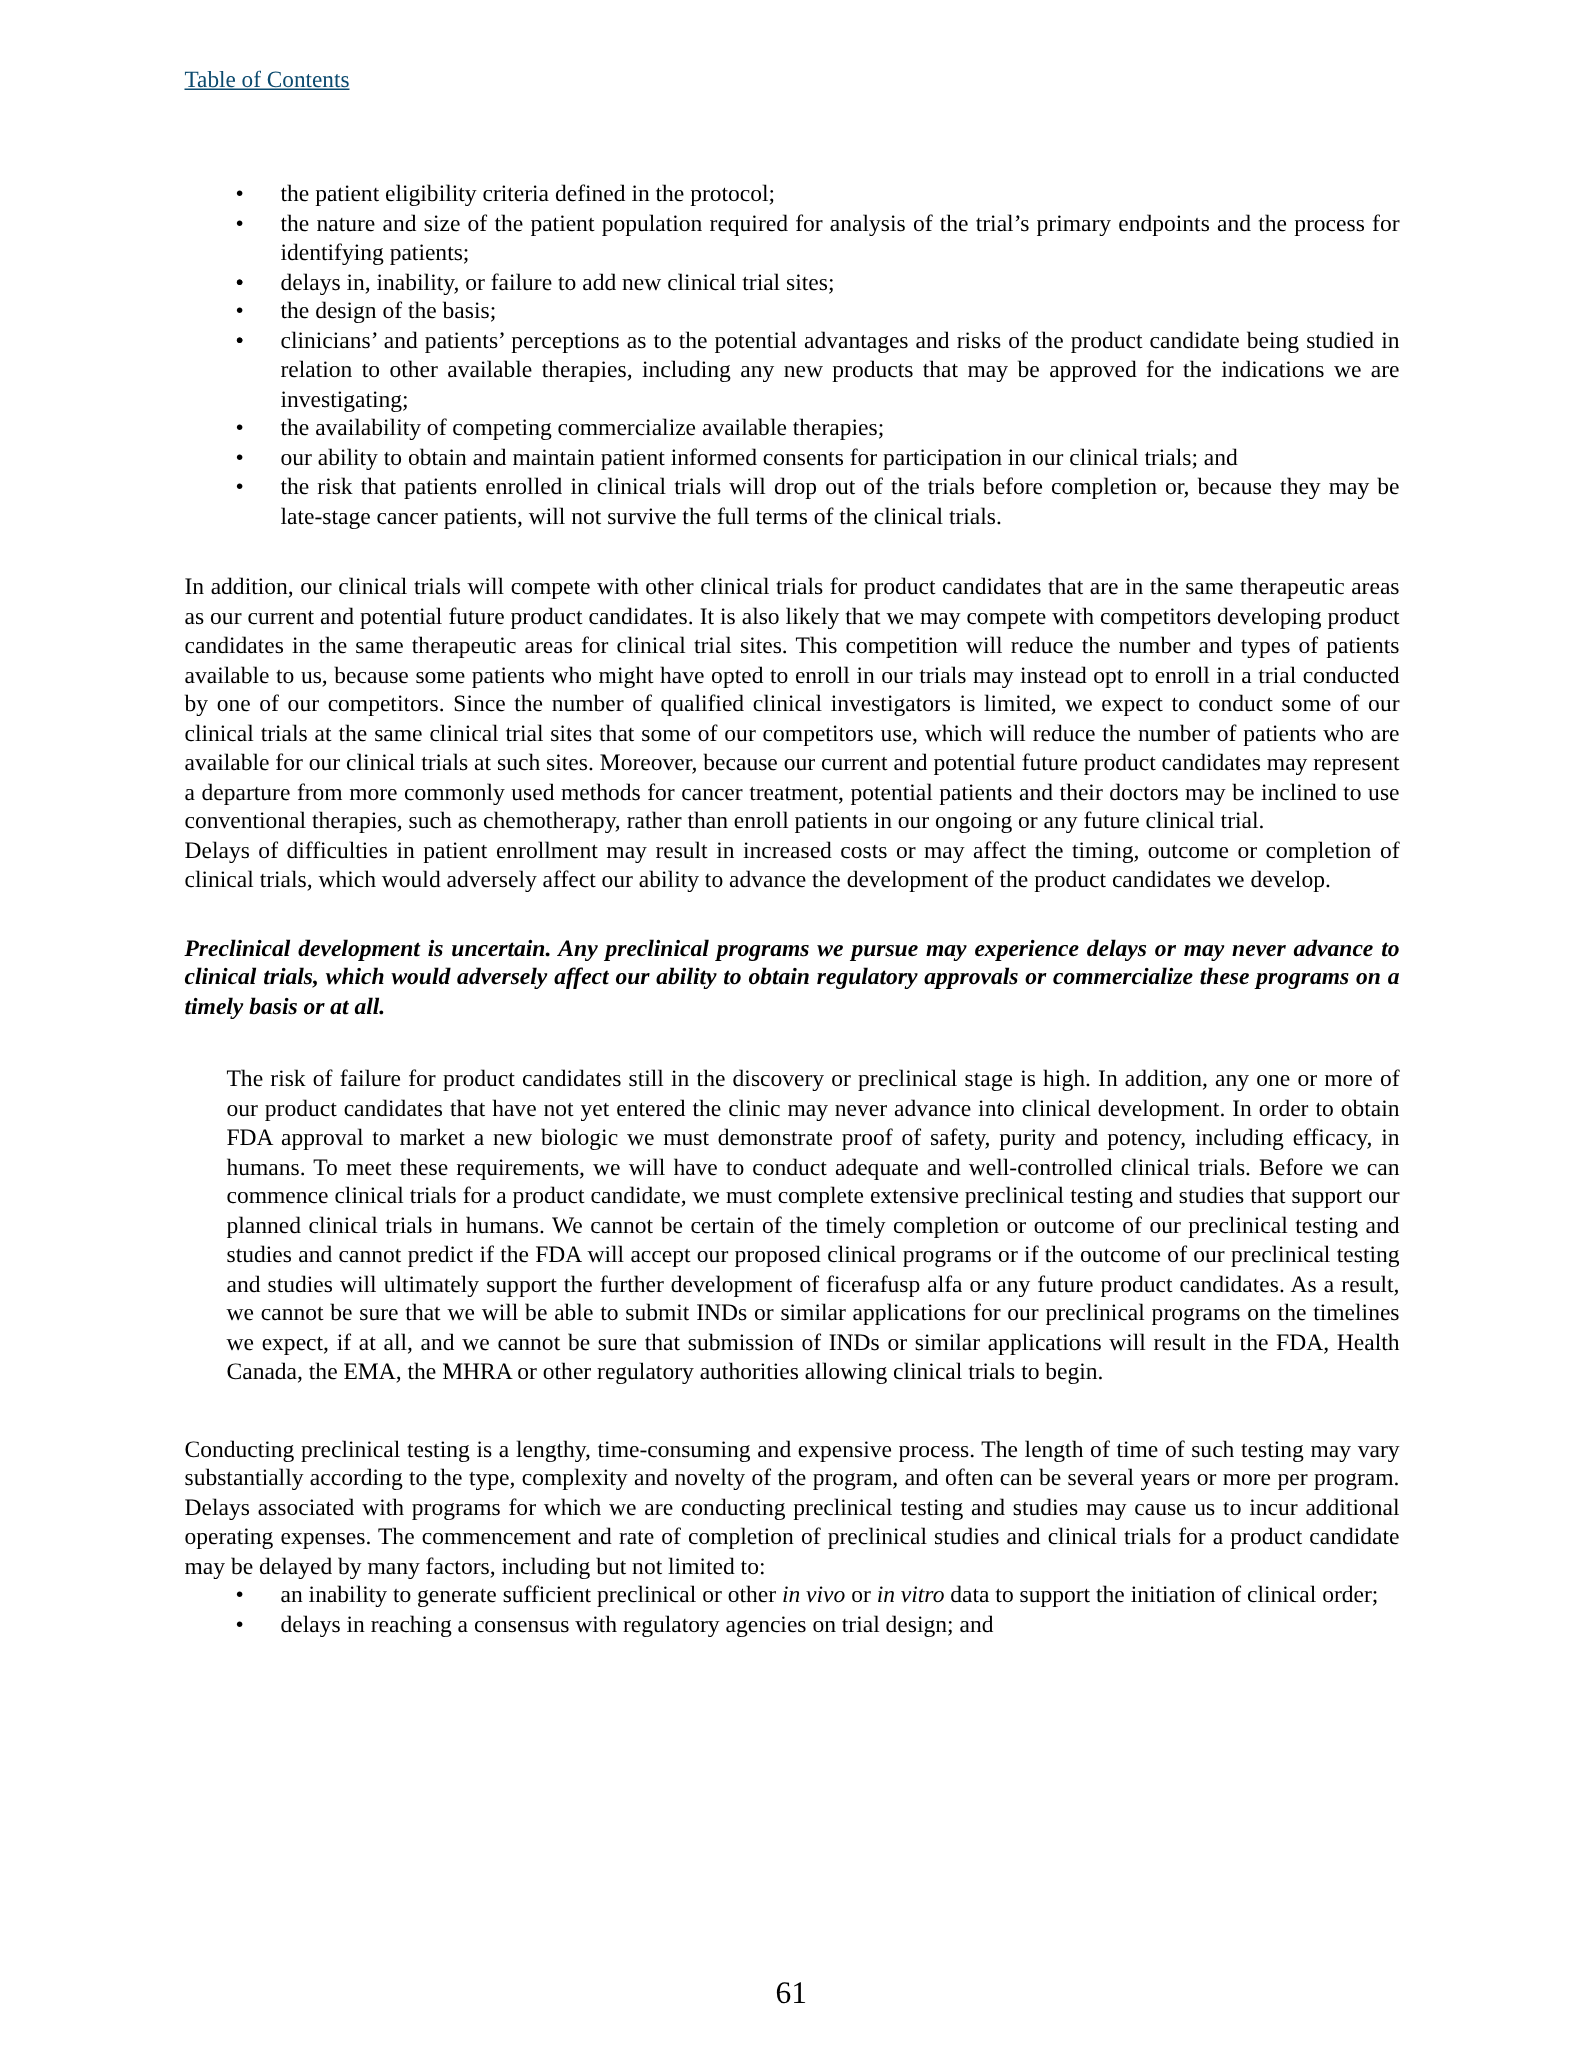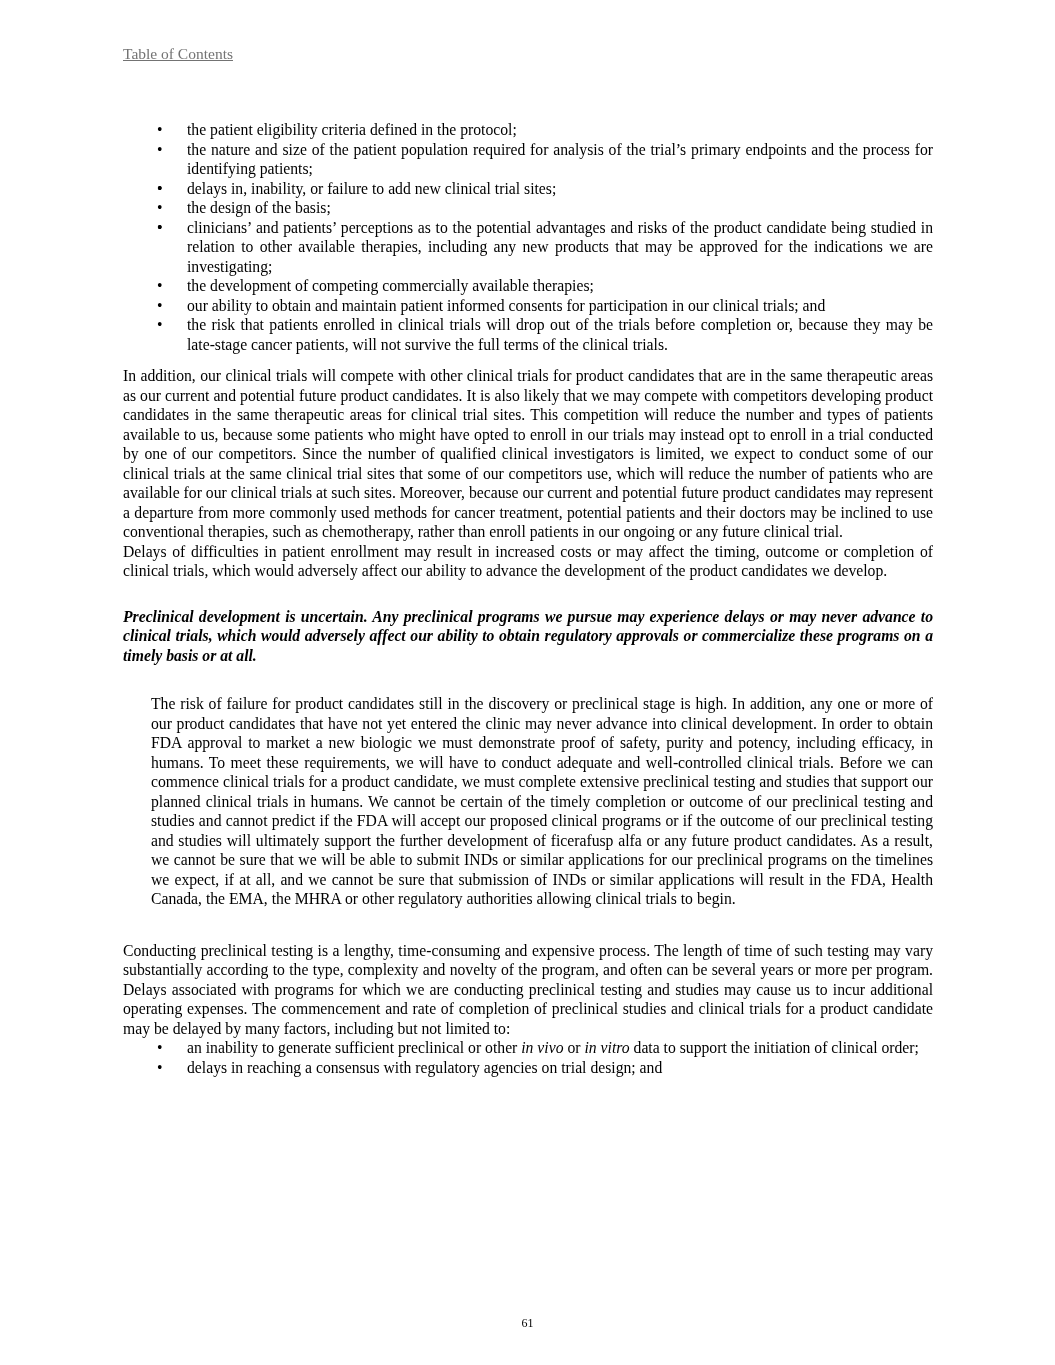--- a/index.html
+++ b/index.html
@@ -17,21 +17,21 @@
   }
   .page {
     position: absolute;
     inset: 0;
   }
   .toc-link {
     position: absolute;
     left: 123px;
     top: 45px;
     font-size: 15.5px;
-    color: #737373;
+    color: #0c4a6e;
     text-decoration: underline;
     cursor: pointer;
     text-align: right;
   }
   .content {
     position: absolute;
     left: 123px;
     top: 120px;
     width: 810px;
     font-size: 15.7px;
@@ -48,56 +48,56 @@
     padding-left: 64px;
   }
   ul.bullets li .marker {
     position: absolute;
     left: 34px;
     top: 0;
   }
   p {
     margin: 0;
   }
-  .para-gap      { margin-top: 12px; }
+  .para-gap      { margin-top: 28px; }
   .heading {
     margin-top: 26px;
     font-weight: bold;
     font-style: italic;
   }
   .para-gap-lg   { margin-top: 29px; margin-left: 28px; }
   .para-gap-xl   { margin-top: 32px; }
   .italic { font-style: italic; }
   .page-number {
     position: absolute;
     left: 0;
     width: 100%;
     top: 1316px;
     text-align: center;
-    font-size: 12px;
+    font-size: 21px;
   }
 </style>
 </head>
 <body>
 
 <div class="page">
 
   <a class="toc-link" href="#">Table of Contents</a>
 
   <div class="content">
 
     <ul class="bullets">
       <li><span class="marker">•</span><span>the patient eligibility criteria defined in the protocol;</span></li>
       <li><span class="marker">•</span><span>the nature and size of the patient population required for analysis of the trial’s primary endpoints and the process for identifying patients;</span></li>
       <li><span class="marker">•</span></li>
       <li><span class="marker">•</span><span>delays in, inability, or failure to add new clinical trial sites;</span></li>
       <li><span class="marker">•</span><span>the design of the basis;</span></li>
       <li><span class="marker">•</span></li>
       <li><span class="marker">•</span><span>clinicians’ and patients’ perceptions as to the potential advantages and risks of the product candidate being studied in relation to other available therapies, including any new products that may be approved for the indications we are investigating;</span></li>
-      <li><span class="marker">•</span><span>the development of competing commercially available therapies;</span></li>
+      <li><span class="marker">•</span><span>the availability of competing commercialize available therapies;</span></li>
       <li><span class="marker">•</span><span>our ability to obtain and maintain patient informed consents for participation in our clinical trials; and</span></li>
       <li><span class="marker">•</span><span>the risk that patients enrolled in clinical trials will drop out of the trials before completion or, because they may be late-stage cancer patients, will not survive the full terms of the clinical trials.</span></li>
     </ul>
 
     <p class="para-gap">In addition, our clinical trials will compete with other clinical trials for product candidates that are in the same therapeutic areas as our current and potential future product candidates. It is also likely that we may compete with competitors developing product candidates in the same therapeutic areas for clinical trial sites. This competition will reduce the number and types of patients available to us, because some patients who might have opted to enroll in our trials may instead opt to enroll in a trial conducted by one of our competitors. Since the number of qualified clinical investigators is limited, we expect to conduct some of our clinical trials at the same clinical trial sites that some of our competitors use, which will reduce the number of patients who are available for our clinical trials at such sites. Moreover, because our current and potential future product candidates may represent a departure from more commonly used methods for cancer treatment, potential patients and their doctors may be inclined to use conventional therapies, such as chemotherapy, rather than enroll patients in our ongoing or any future clinical trial.</p>
     <p>Delays of difficulties in patient enrollment may result in increased costs or may affect the timing, outcome or completion of clinical trials, which would adversely affect our ability to advance the development of the product candidates we develop.</p>
 
     <p class="heading">Preclinical development is uncertain. Any preclinical programs we pursue may experience delays or may never advance to clinical trials, which would adversely affect our ability to obtain regulatory approvals or commercialize these programs on a timely basis or at all.</p>
 
     <p class="para-gap-lg">The risk of failure for product candidates still in the discovery or preclinical stage is high. In addition, any one or more of our product candidates that have not yet entered the clinic may never advance into clinical development. In order to obtain FDA approval to market a new biologic we must demonstrate proof of safety, purity and potency, including efficacy, in humans. To meet these requirements, we will have to conduct adequate and well-controlled clinical trials. Before we can commence clinical trials for a product candidate, we must complete extensive preclinical testing and studies that support our planned clinical trials in humans. We cannot be certain of the timely completion or outcome of our preclinical testing and studies and cannot predict if the FDA will accept our proposed clinical programs or if the outcome of our preclinical testing and studies will ultimately support the further development of ficerafusp alfa or any future product candidates. As a result, we cannot be sure that we will be able to submit INDs or similar applications for our preclinical programs on the timelines we expect, if at all, and we cannot be sure that submission of INDs or similar applications will result in the FDA, Health Canada, the EMA, the MHRA or other regulatory authorities allowing clinical trials to begin.</p>

